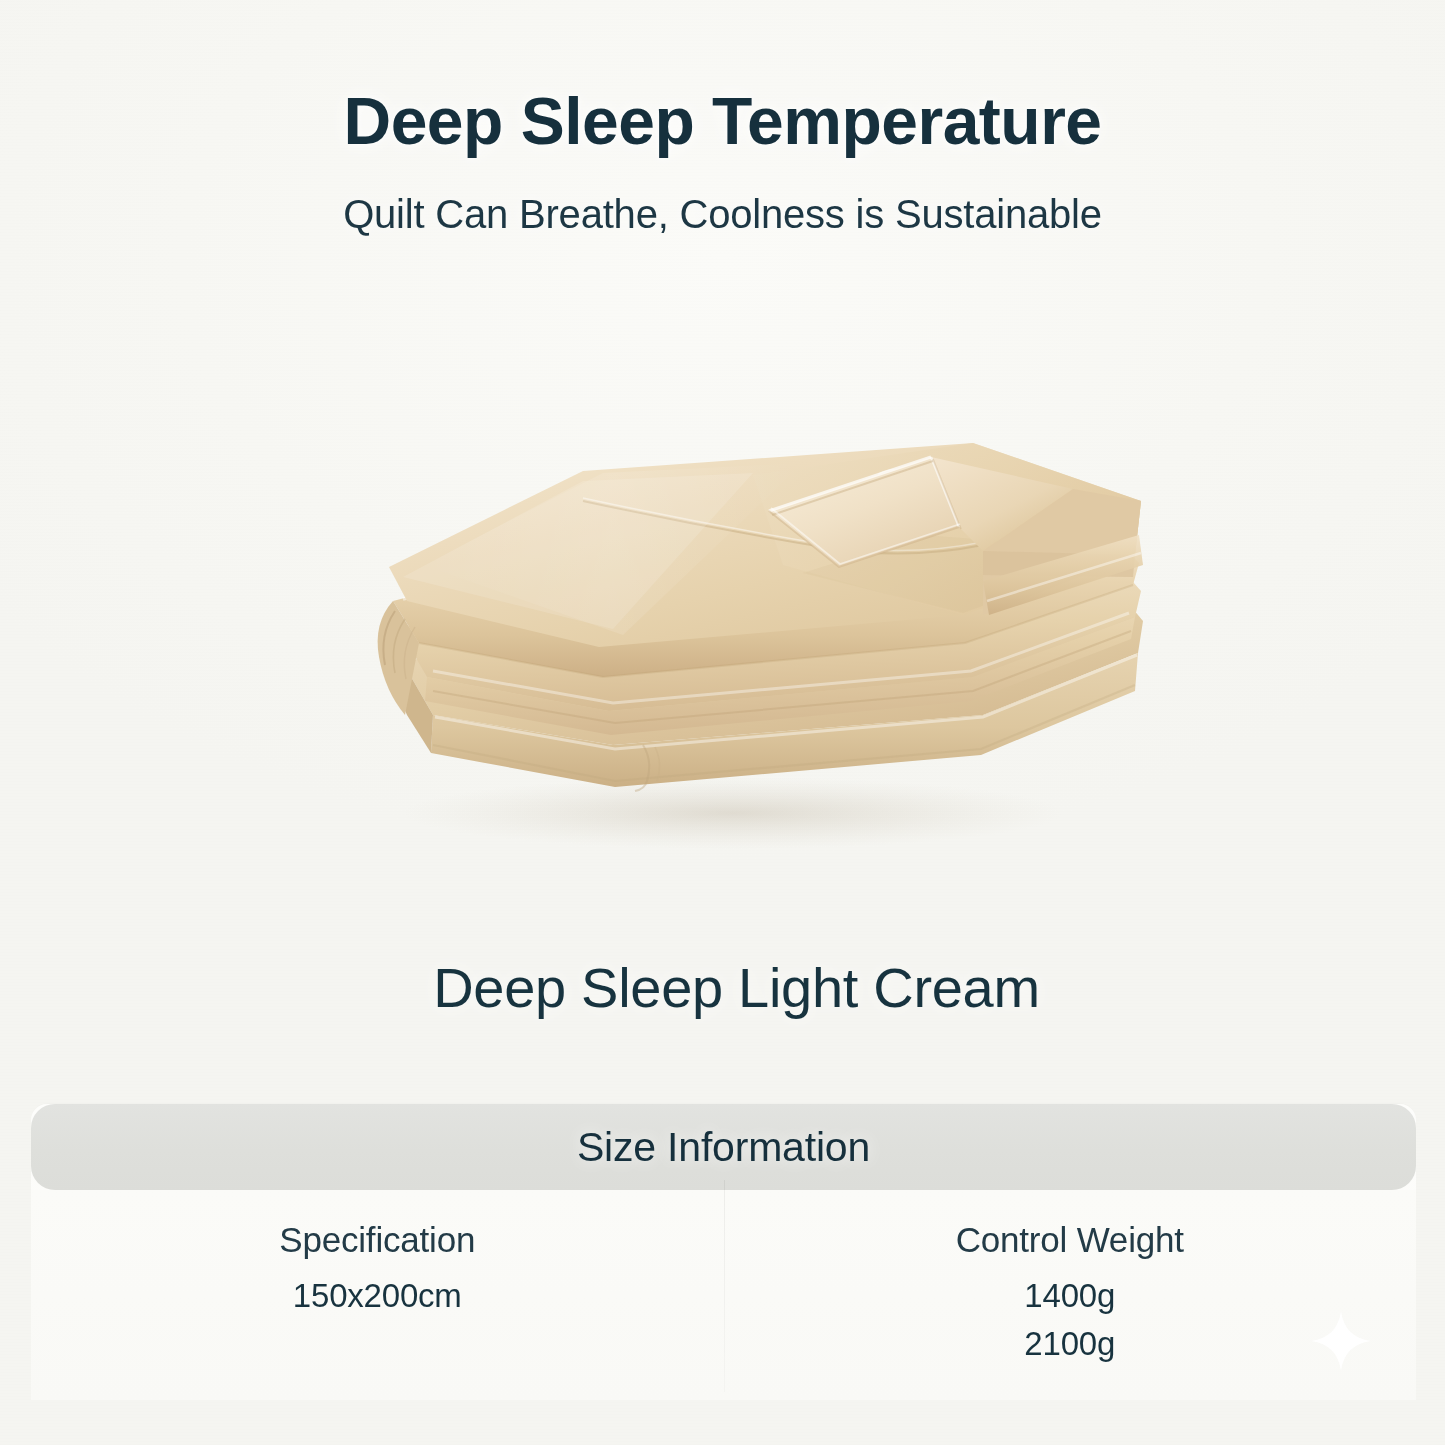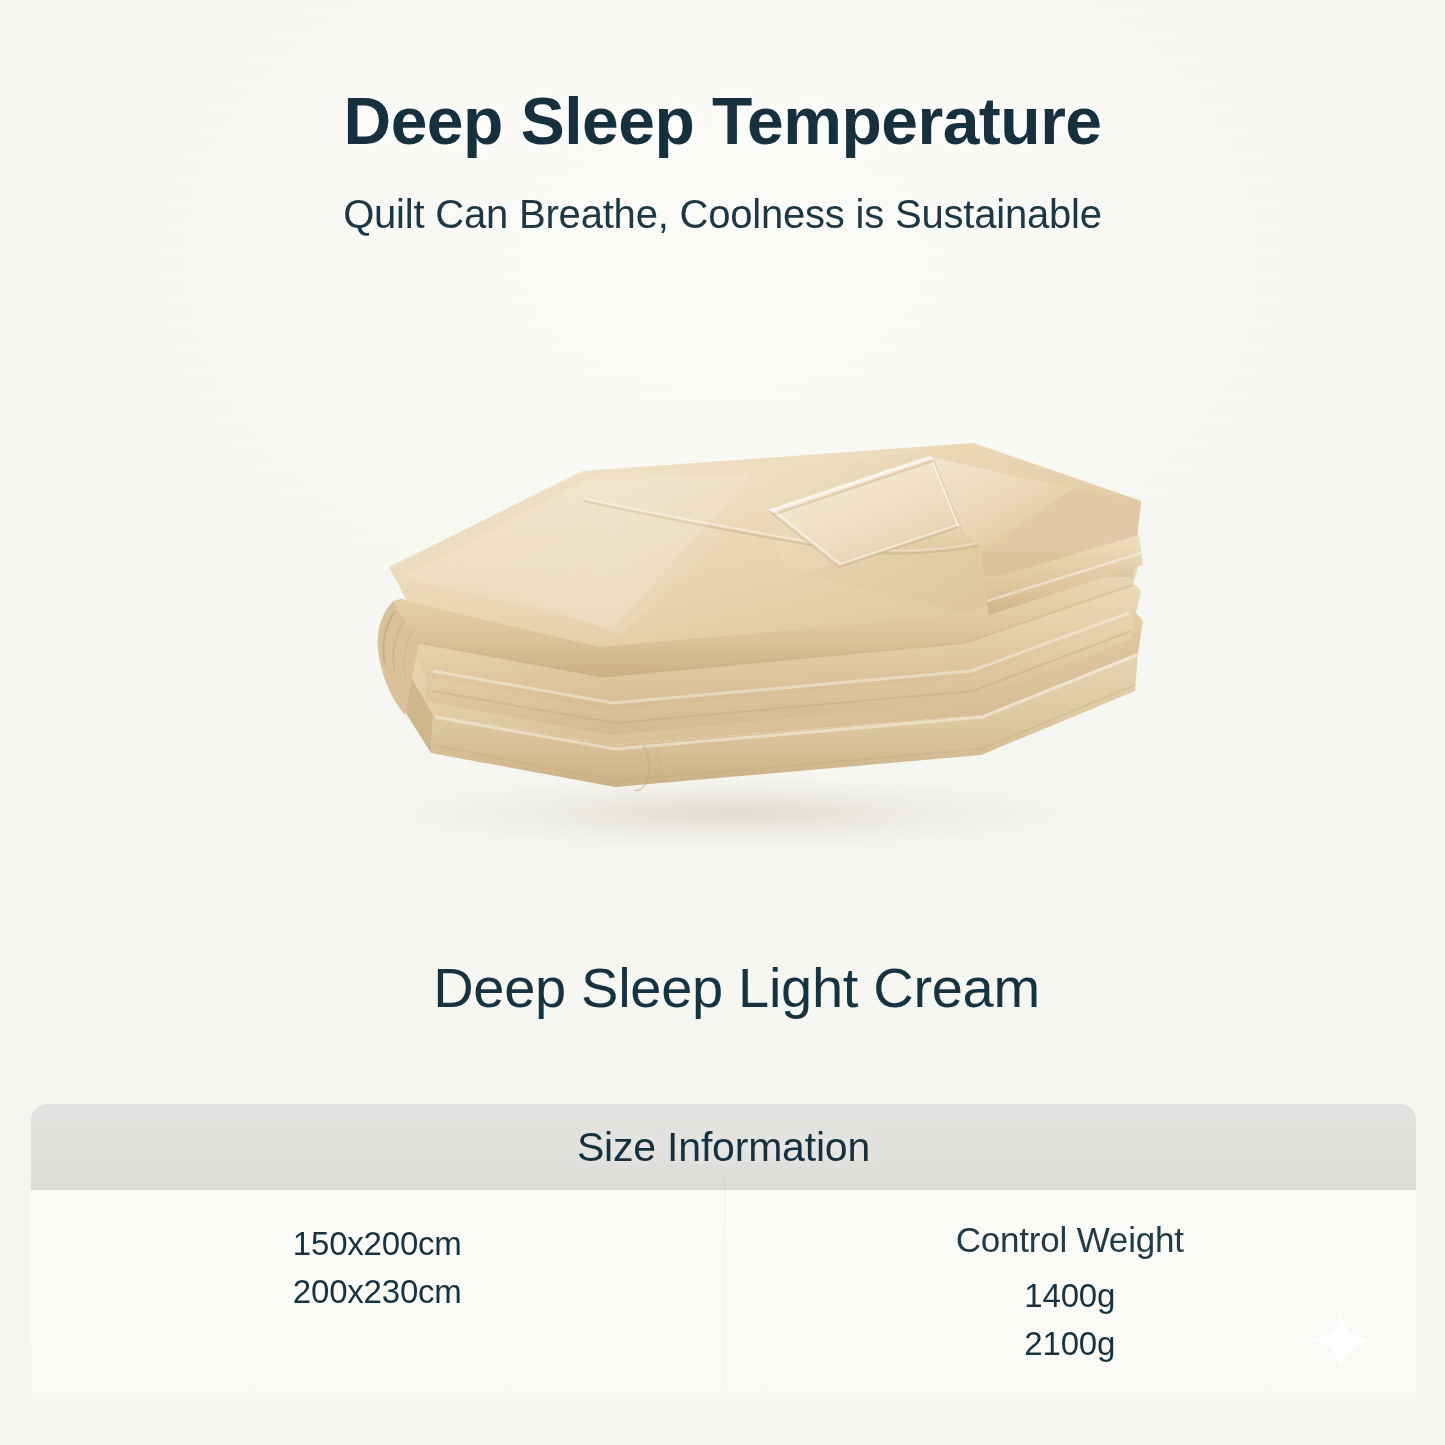--- a/index.html
+++ b/index.html
@@ -109,20 +109,21 @@
     background: linear-gradient(180deg, #fdfdfb 0%, #fbfbf8 100%);
     box-shadow: 0 -1px 0 rgba(0,0,0,0.012);
     z-index: 3;
   }
   .spec-header {
     height: 86px;
     background: linear-gradient(180deg, #e2e3e0 0%, #dedfdb 55%, #dcddd9 100%);
     display: flex;
     align-items: center;
     justify-content: center;
+    border-radius: 24px;
   }
   .spec-header-title {
     color: #16303d;
     font-size: 41px;
     font-weight: 400;
     letter-spacing: -0.2px;
     text-shadow: 0 0 16px rgba(255,255,255,.85);
   }
   .spec-body {
     display: flex;
@@ -317,22 +318,22 @@
 
   <div class="color-name">Deep Sleep Light Cream</div>
 
   <div class="spec-card">
     <div class="spec-header">
       <div class="spec-header-title">Size Information</div>
     </div>
     <div class="spec-body">
 
       <div class="spec-col">
+        <div class="spec-col-head">Specification</div>
         <div class="spec-val">150x200cm</div>
-        <div class="spec-val">200x230cm</div>
       </div>
 
 
       <div class="spec-col">
         <div class="spec-col-head">Control Weight</div>
         <div class="spec-val">1400g</div>
         <div class="spec-val">2100g</div>
       </div>
 
       <div class="sparkle">

